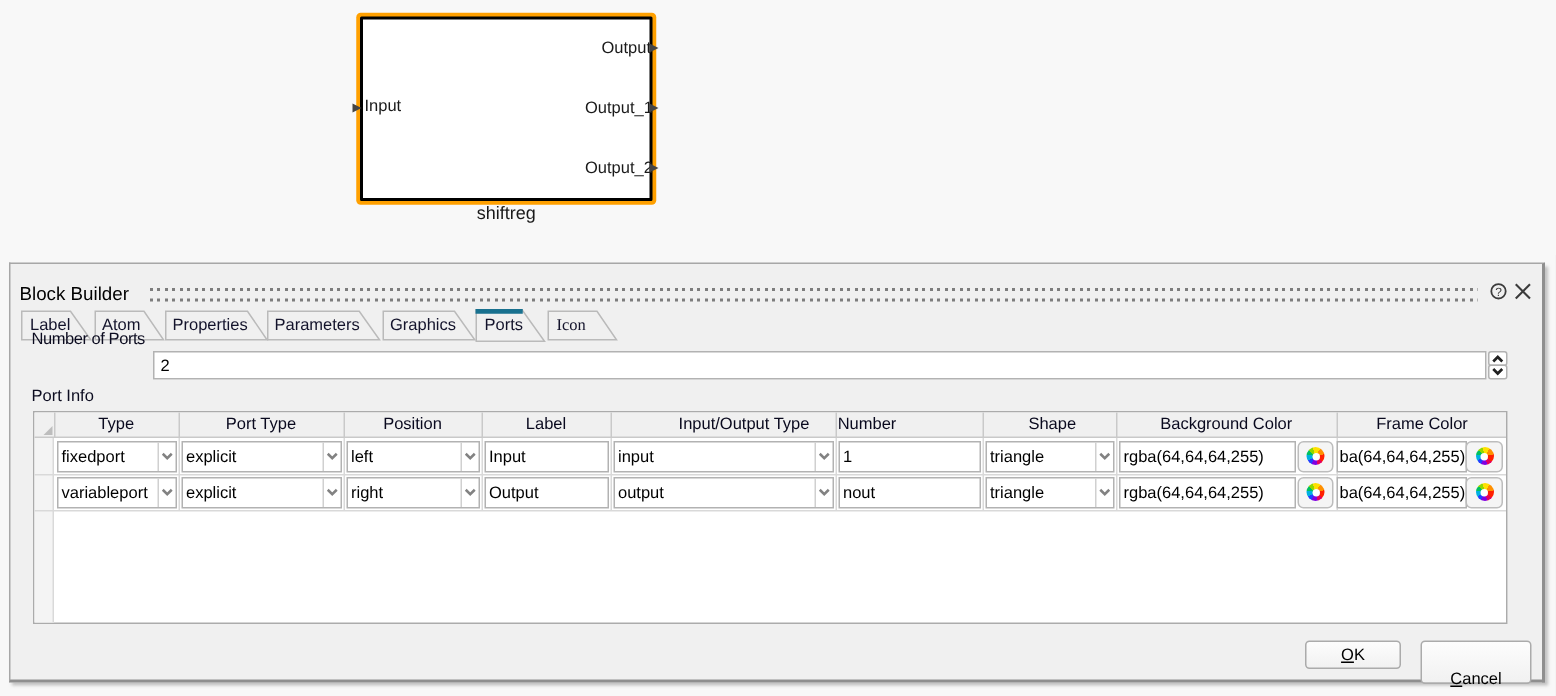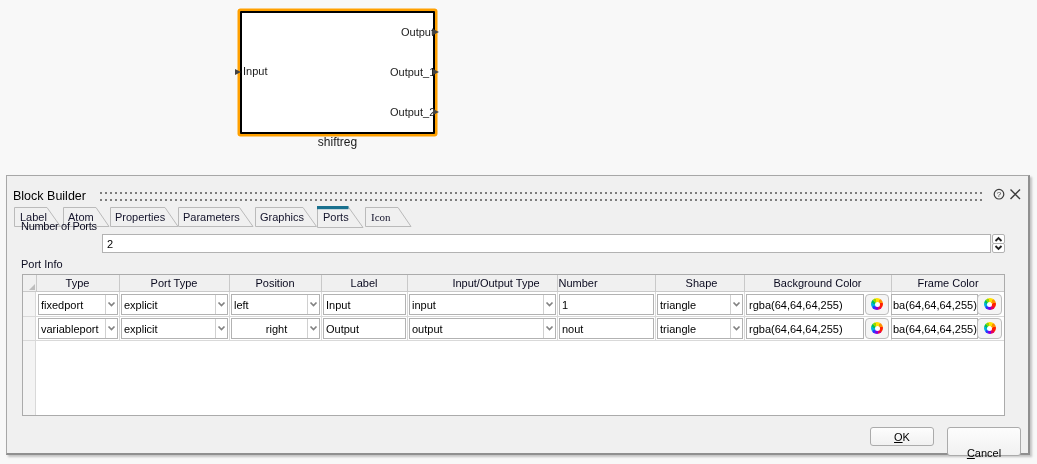--- a/index.html
+++ b/index.html
@@ -164,21 +164,21 @@
 <div class="abs field" style="left:38px; top:318px; width:80px; height:21px; padding:4px 0 0 2px;">variableport</div>
 <div class="abs" style="left:105px; top:319px; width:1px; height:19px; background:#d0d0d0;"></div>
 <svg class="abs" width="13" height="21" style="left:105px; top:318px;">
     <path d="M3.5 8.5 L6.5 11.5 L9.5 8.5" fill="none" stroke="#828282" stroke-width="1.7"></path>
   </svg>
 <div class="abs field" style="left:121px; top:318px; width:107px; height:21px; padding:4px 0 0 2px;">explicit</div>
 <div class="abs" style="left:215px; top:319px; width:1px; height:19px; background:#d0d0d0;"></div>
 <svg class="abs" width="13" height="21" style="left:215px; top:318px;">
     <path d="M3.5 8.5 L6.5 11.5 L9.5 8.5" fill="none" stroke="#828282" stroke-width="1.7"></path>
   </svg>
-<div class="abs field" style="left:231px; top:318px; width:89px; height:21px; padding:4px 0 0 2px;text-align:center;">right</div>
+<div class="abs field" style="left:231px; top:318px; width:89px; height:21px; padding:4px 0 0 2px;">right</div>
 <div class="abs" style="left:307px; top:319px; width:1px; height:19px; background:#d0d0d0;"></div>
 <svg class="abs" width="13" height="21" style="left:307px; top:318px;">
     <path d="M3.5 8.5 L6.5 11.5 L9.5 8.5" fill="none" stroke="#828282" stroke-width="1.7"></path>
   </svg>
 <div class="abs field" style="left:323px; top:318px; width:83px; height:21px; padding:4px 0 0 2px;">Output</div>
 <div class="abs field" style="left:409px; top:318px; width:147px; height:21px; padding:4px 0 0 2px;">output</div>
 <div class="abs" style="left:543px; top:319px; width:1px; height:19px; background:#d0d0d0;"></div>
 <svg class="abs" width="13" height="21" style="left:543px; top:318px;">
     <path d="M3.5 8.5 L6.5 11.5 L9.5 8.5" fill="none" stroke="#828282" stroke-width="1.7"></path>
   </svg>

